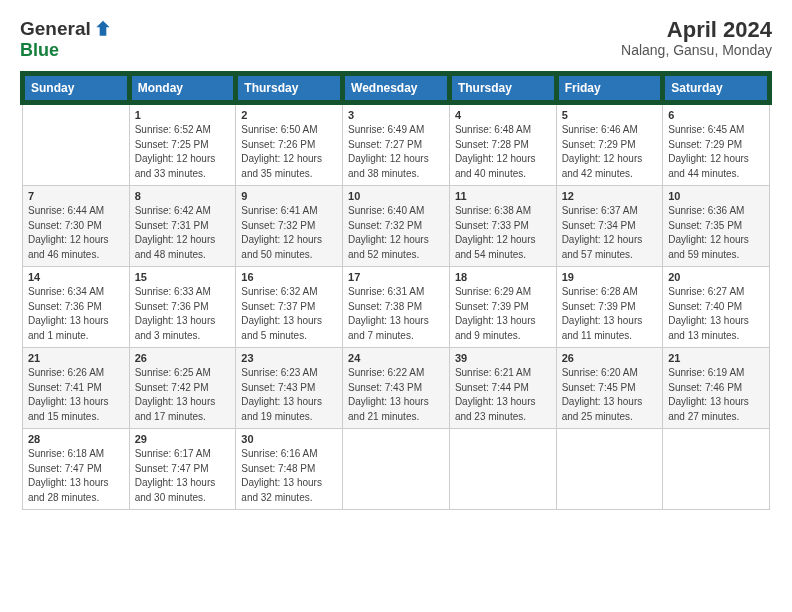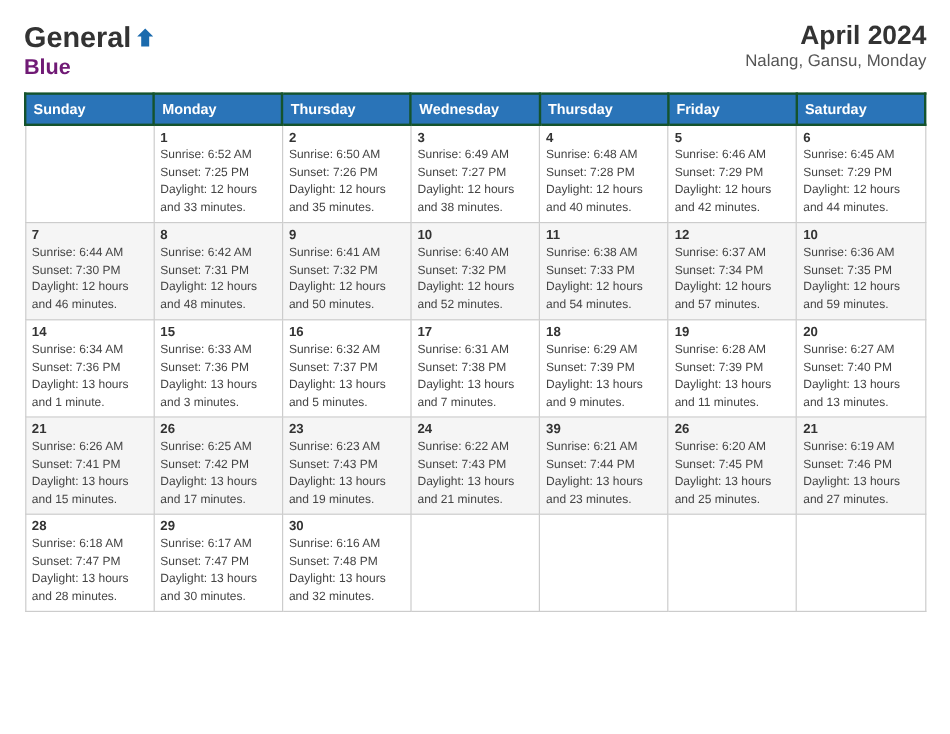--- a/index.html
+++ b/index.html
@@ -25,28 +25,28 @@
     .logo {
       display: flex;
       flex-direction: column;
       align-items: flex-start;
     }
     .logo-text {
       display: flex;
       align-items: center;
     }
     .logo-general {
-      font-size: 24px;
+      font-size: 19px;
       font-weight: bold;
       color: #333;
     }
     .logo-blue {
       font-size: 18px;
       font-weight: bold;
-      color: #701a75;
+      color: #15803d;
     }
     .logo-icon {
       width: 20px;
       height: 20px;
       margin-left: 2px;
     }
     .title-block {
       text-align: right;
     }
     .main-title {
@@ -64,21 +64,21 @@
       border-collapse: collapse;
       border: 1px solid #ccc;
     }
     .calendar th {
       background-color: #2a74b8;
       color: #fff;
       font-size: 12px;
       font-weight: bold;
       padding: 5px 6px;
       text-align: left;
-      border: 2px solid #14532d;
+      border: 5px solid #14532d;
     }
     .calendar td {
       vertical-align: top;
       border: 1px solid #ccc;
       padding: 4px 5px;
       font-size: 9.5px;
       color: #333;
       background: #fff;
       width: 107px;
       height: 80px;

